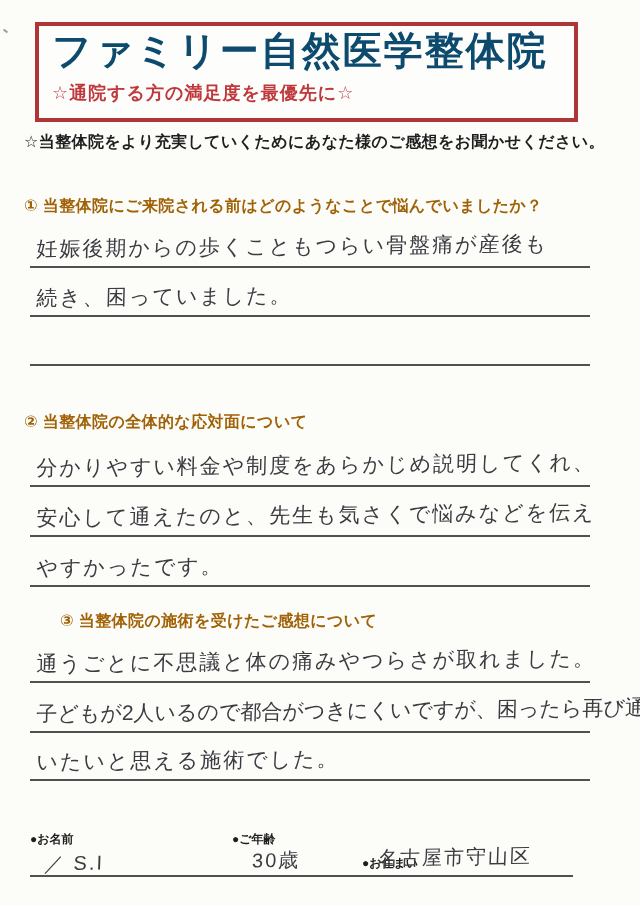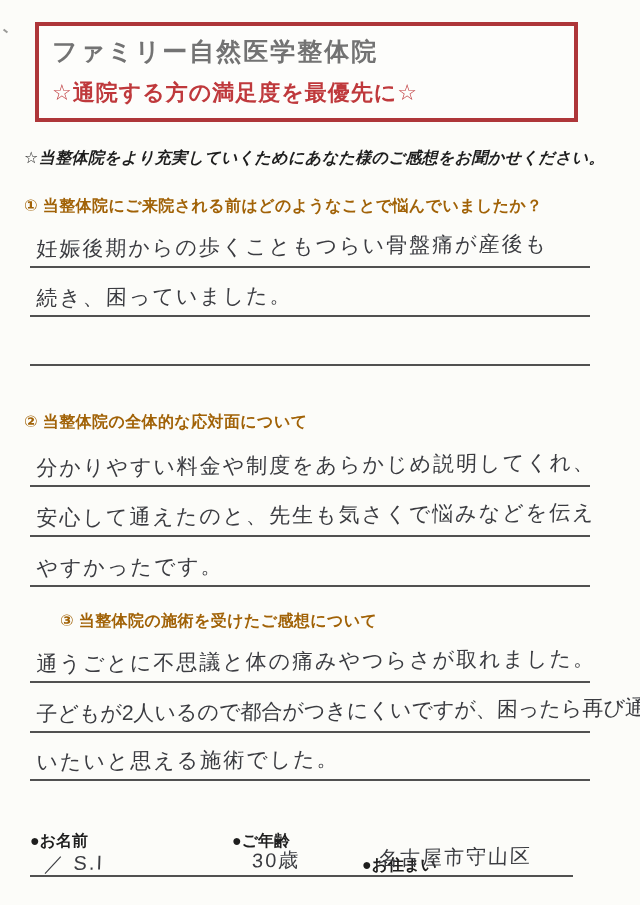--- a/index.html
+++ b/index.html
@@ -15,31 +15,31 @@
   .scan-mark{
     position:absolute;left:3px;top:30px;width:5px;height:2px;
     background:#9a9a98;transform:rotate(40deg);
   }
   .header-box{
     position:absolute;left:35px;top:22px;width:543px;height:100px;
     box-sizing:border-box;border:4px solid #ae3639;
     padding:3px 13px 0 13px;background:#fdfdfb;
   }
   .clinic-name{
-    font-size:25px;font-weight:bold;color:#737373;
+    font-size:39px;font-weight:bold;color:#0c4a6e;
     letter-spacing:2px;line-height:44px;white-space:nowrap;
   }
   .clinic-slogan{
-    font-size:22px;font-weight:bold;color:#bf393c;
+    font-size:18px;font-weight:bold;color:#bf393c;
     letter-spacing:1px;line-height:40px;white-space:nowrap;
   }
   .intro{
-    position:absolute;left:24px;top:148px;
+    position:absolute;left:24px;top:132px;
     font-size:16px;font-weight:bold;color:#1e1e1e;
-    letter-spacing:0.4px;white-space:nowrap;font-style:italic;
+    letter-spacing:0.4px;white-space:nowrap;
   }
   .q-heading{
     position:absolute;left:24px;
     font-size:16px;font-weight:bold;color:#a16207;
     letter-spacing:0.4px;white-space:nowrap;
   }
   .q1-heading{top:196px;}
   .q2-heading{top:412px;}
   .q3-heading{top:611px;margin-left:36px;}
   .answers{position:absolute;left:30px;width:560px;}
@@ -56,21 +56,21 @@
   .answers-3 .ans-line:last-child{height:48px;}
   .hand{
     font-size:21px;color:#3b3c41;
     letter-spacing:2px;white-space:nowrap;
     transform:rotate(-0.6deg) skewX(-2deg);
     transform-origin:left bottom;
   }
   .hand.tight{letter-spacing:0;}
   .footer-label{
     position:absolute;top:831px;
-    font-size:16px;font-weight:bold;color:#1e1e1e;white-space:nowrap;
+    font-size:12px;font-weight:bold;color:#1e1e1e;white-space:nowrap;
   }
   .label-name{left:30px;}
   .label-age{left:232px;}
   .label-address{left:362px;margin-top:24px;}
   .footer-value{
     position:absolute;font-size:20px;color:#3b3c41;
     letter-spacing:2px;white-space:nowrap;
     transform:rotate(-1deg) skewX(-3deg);
   }
   .value-name{left:44px;top:850px;}

